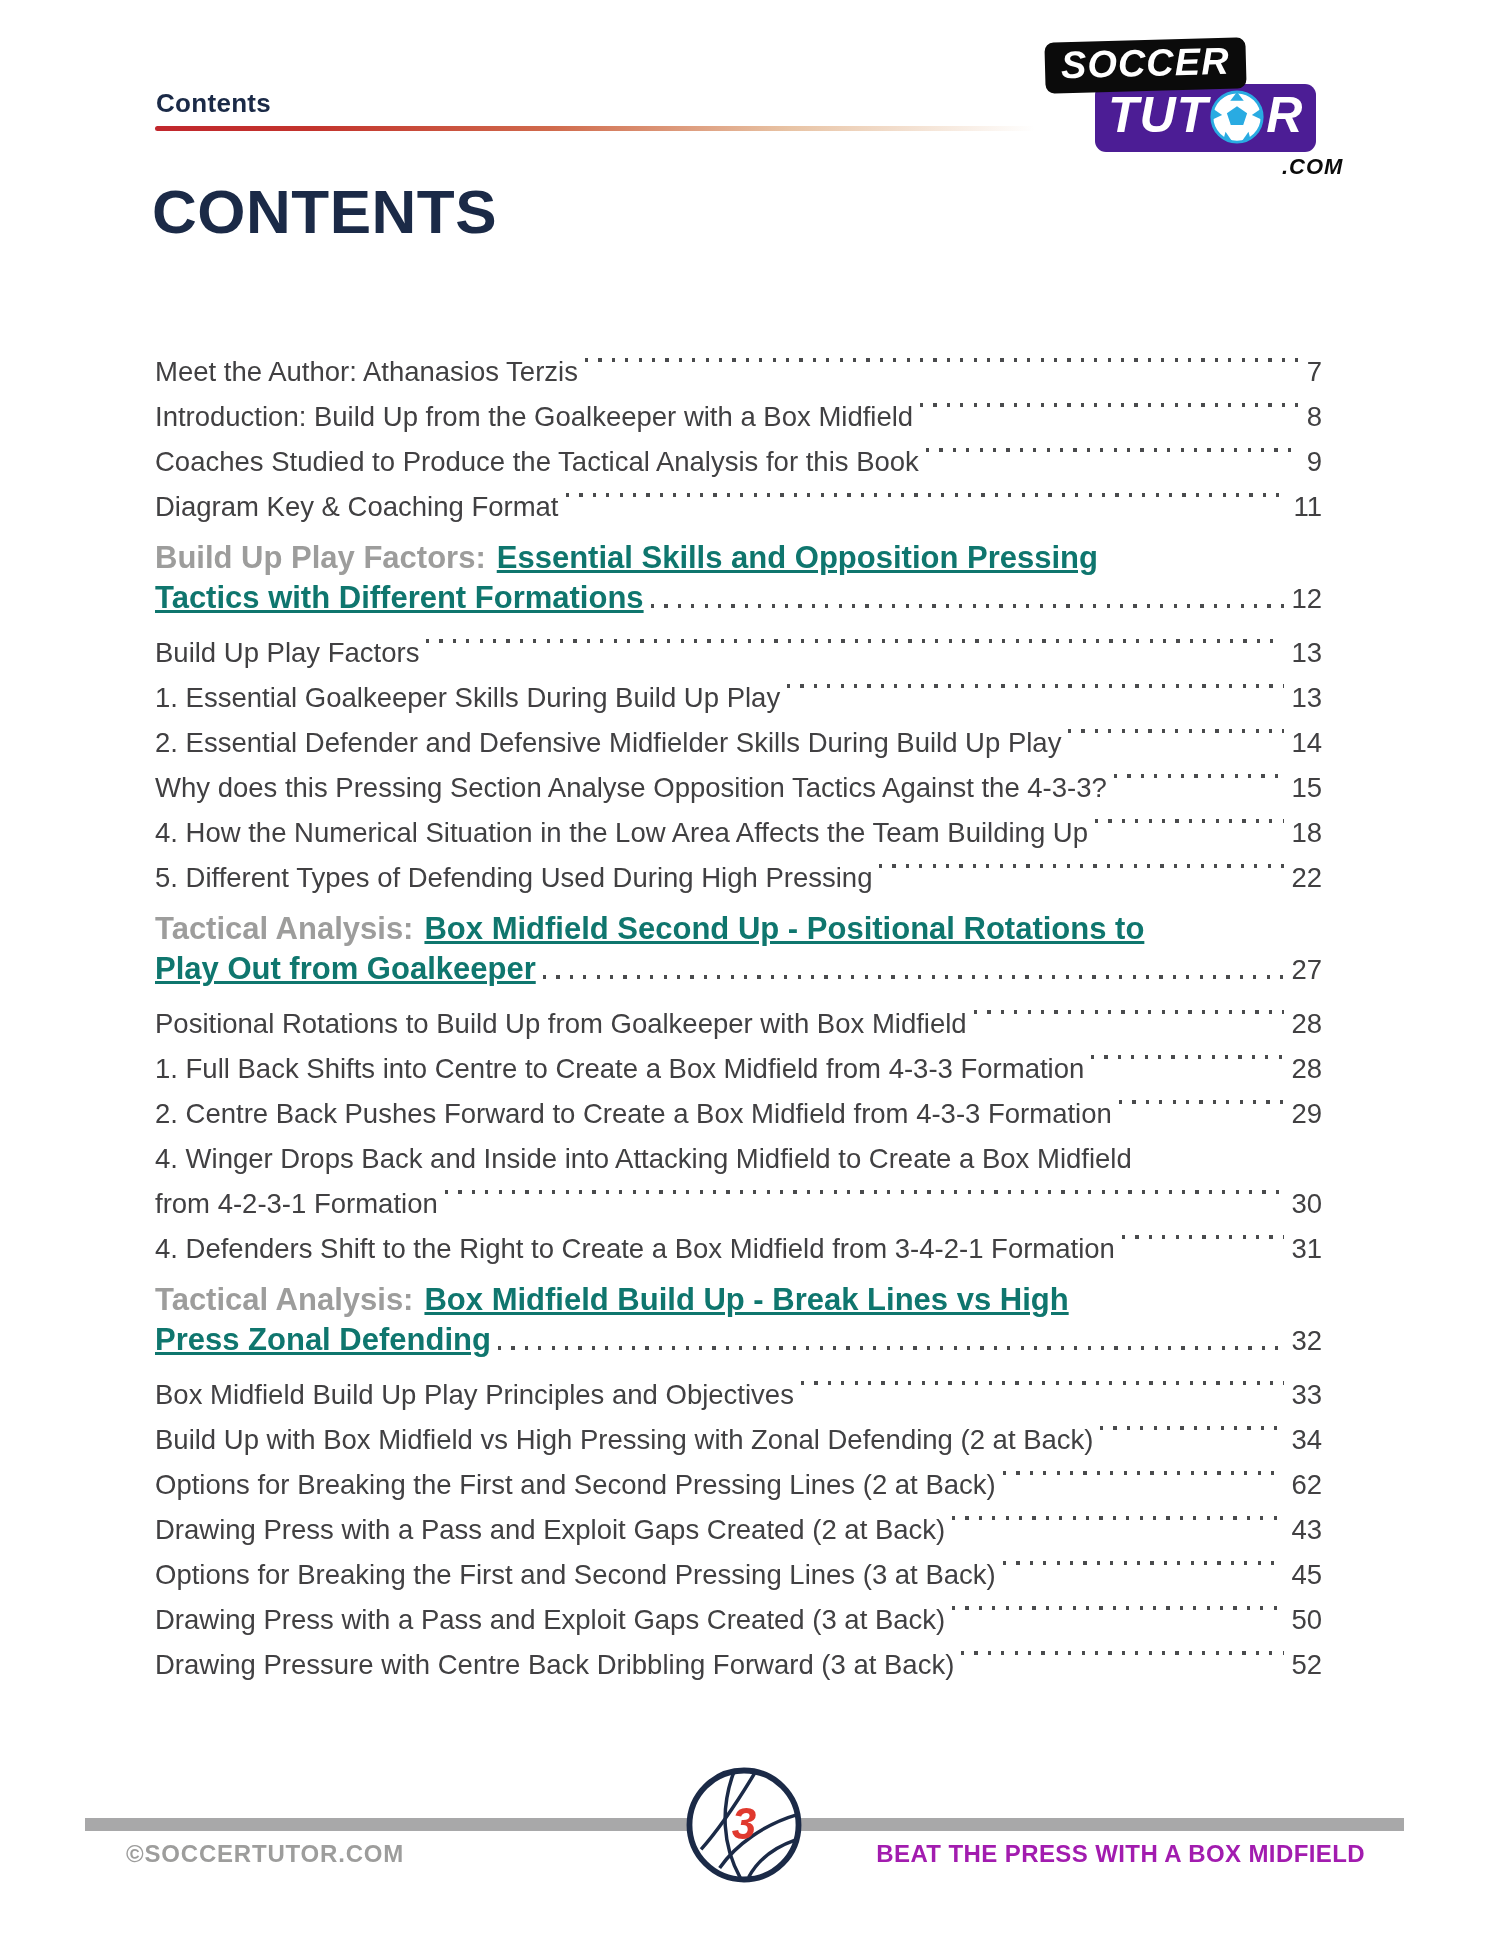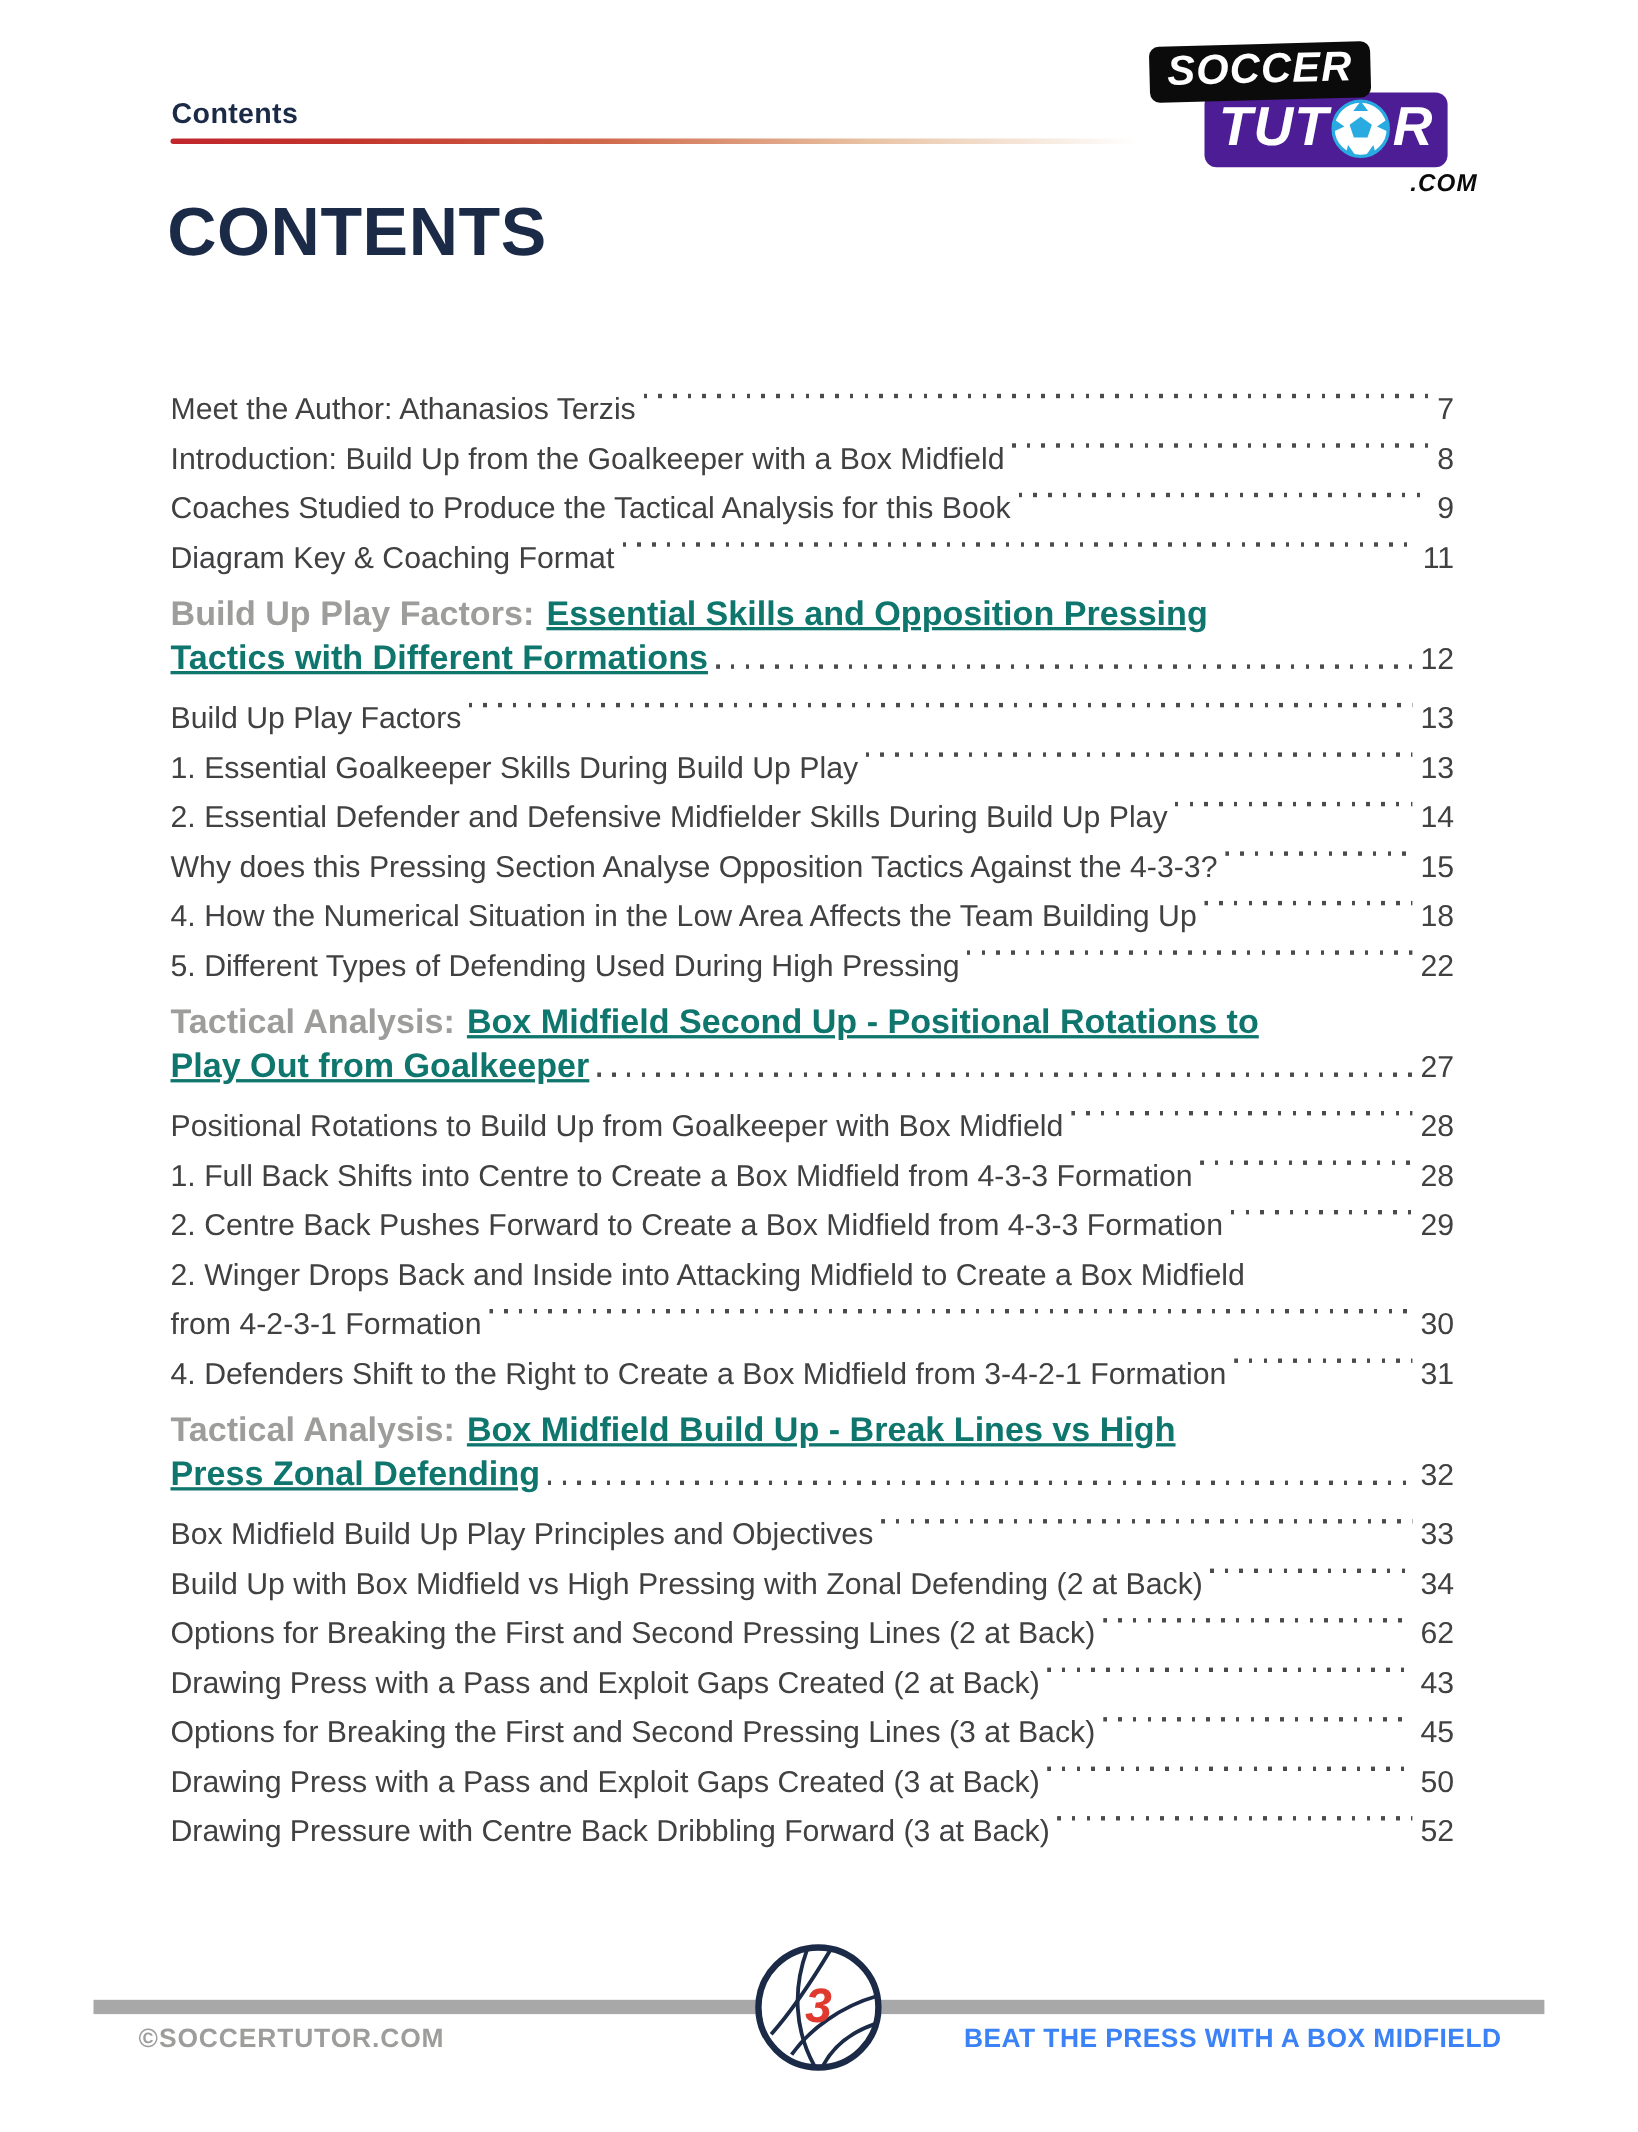--- a/index.html
+++ b/index.html
@@ -68,21 +68,21 @@
   .ball-number {
     position:absolute; top:36px; left:0; width:100%; text-align:center;
     font-size:44px; font-weight:bold; font-style:italic; color:#E0392E;
   }
   .footer-copyright {
     position:absolute; top:1840px; left:126px;
     font-size:24px; font-weight:bold; color:#9D9D9C; letter-spacing:0.8px;
   }
   .footer-title {
     position:absolute; top:1840px; right:124px;
-    font-size:24px; font-weight:bold; color:#3b82f6; letter-spacing:0.4px;
+    font-size:24px; font-weight:bold; color:#a21caf; letter-spacing:0.4px;
   }
 </style>
 </head>
 <body>
 
 <div class="page">
 
   <div class="header-label">Contents</div>
   <div class="header-rule"></div>
 
@@ -195,21 +195,21 @@
       <span class="dots"></span>
       <span class="pagenum">28</span>
     </div>
     <div class="toc-row">
       <span class="entry-label">2. Centre Back Pushes Forward to Create a Box Midfield from 4-3-3 Formation</span>
       <span class="dots"></span>
       <span class="pagenum">29</span>
     </div>
 
     <div class="toc-row">
-      <span class="entry-label">2. Winger Drops Back and Inside into Attacking Midfield to Create a Box Midfield</span>
+      <span class="entry-label">4. Winger Drops Back and Inside into Attacking Midfield to Create a Box Midfield</span>
     </div>
     <div class="toc-row">
       <span class="entry-label">from 4-2-3-1 Formation</span>
       <span class="dots"></span>
       <span class="pagenum">30</span>
     </div>
     <div class="toc-row">
       <span class="entry-label">4. Defenders Shift to the Right to Create a Box Midfield from 3-4-2-1 Formation</span>
       <span class="dots"></span>
       <span class="pagenum">31</span>

